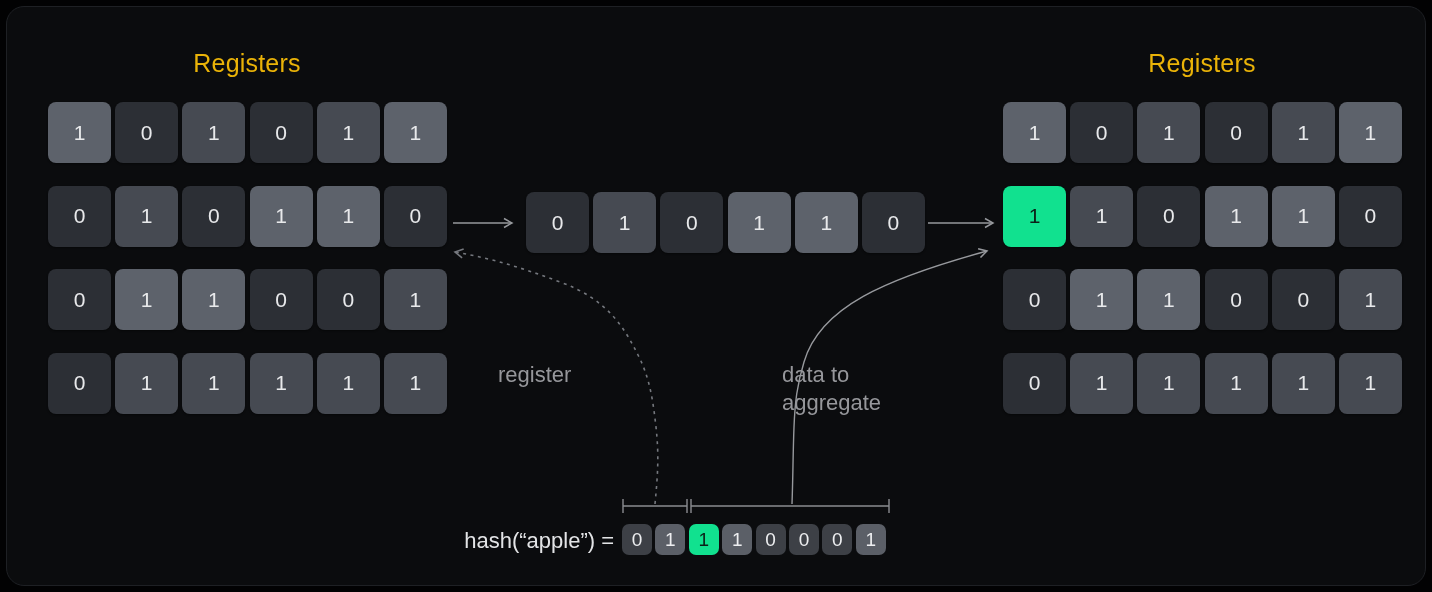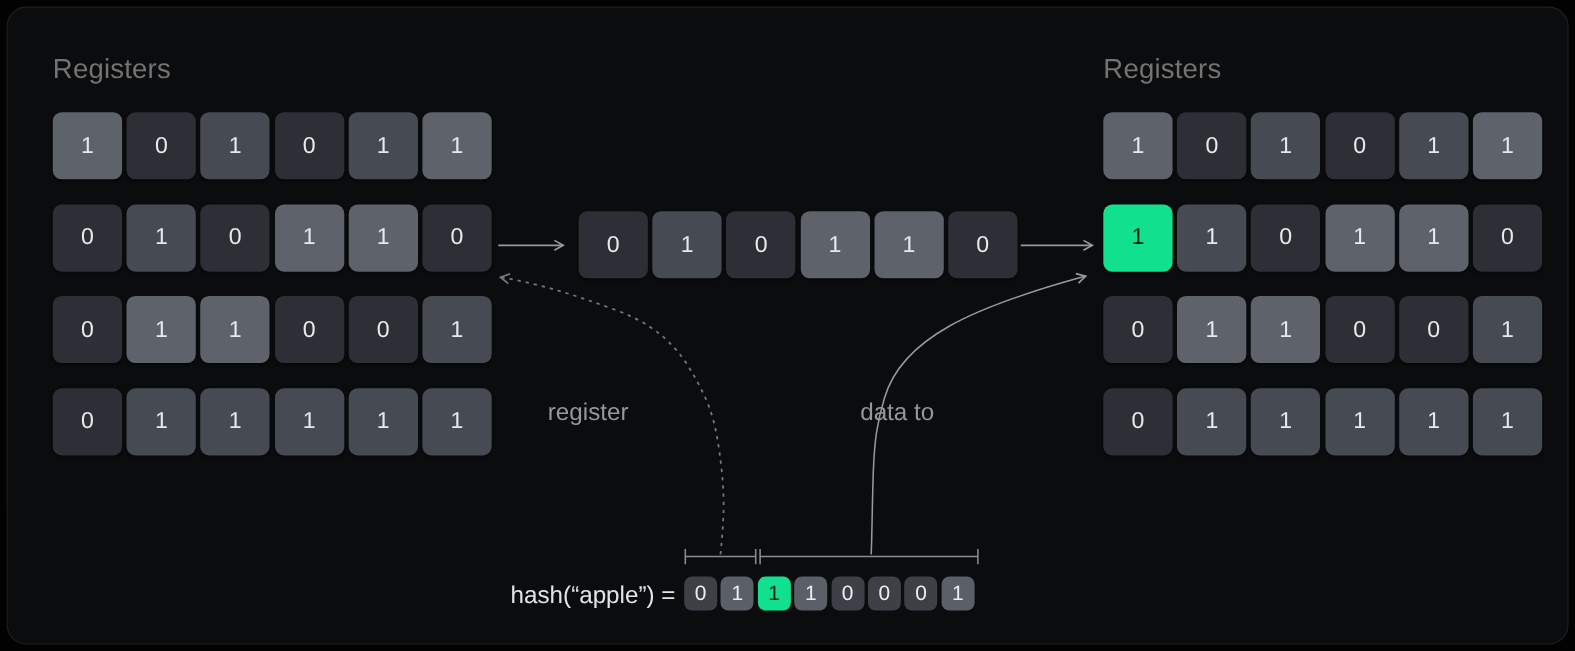--- a/index.html
+++ b/index.html
@@ -1,20 +1,20 @@
 <!DOCTYPE html>
 <html style="--c-dark: #2c2f35; --c-mid: #464a52; --c-light: #5d626b; --c-green: #11e18f; --h-zero: #3d4046; --h-one: #5b5f67; --arrow: #97999d; --dashed: #75787e; --bracket: #8a8c90;"><head>
 <meta charset="utf-8">
 <style>
   html,body{margin:0;padding:0;background:#020203;}
   .canvas{position:relative;width:1432px;height:592px;background:#020203;overflow:hidden;
           font-family:"Liberation Sans","DejaVu Sans",sans-serif;}
   .panel{position:absolute;left:6px;top:6px;width:1418px;height:578px;background:#0b0c0e;
          border:1px solid #1e2024;border-radius:18px;}
-  .title{position:absolute;font-size:25px;color:#737373;letter-spacing:.2px;}
+  .title{position:absolute;text-align:center;font-size:25px;color:#eab308;letter-spacing:.2px;}
   .title-left{left:41px;top:42px;width:398px;}
   .title-right{left:996px;top:42px;width:398px;}
   .grid{position:absolute;display:grid;grid-template-columns:repeat(6,63px);grid-auto-rows:61px;
         column-gap:4.2px;row-gap:22.6px;}
   #left-grid{left:41px;top:95px;}
   #right-grid{left:996px;top:95px;}
   .cell{border-radius:8px;display:flex;align-items:center;justify-content:center;
         font-size:21px;color:#e8e9eb;box-shadow:0 1px 2px rgba(0,0,0,.45);}
   .s-dark{background:var(--c-dark);}
   .s-mid{background:var(--c-mid);}
@@ -128,20 +128,21 @@
       <path class="curve-stroke" d="M 785 497 C 786 470 786 445 787 420 C 788 395 790 378 797 355 C 813 300 878 272 980 244" marker-end="url(#mk-solid)"></path>
       <path class="bracket-stroke" d="M 616 492 L 616 506 M 616 499 L 680 499 M 680 492 L 680 506"></path>
       <path class="bracket-stroke" d="M 684 492 L 684 506 M 684 499 L 882 499 M 882 492 L 882 506"></path>
     </svg>
 
     <div class="annot" id="label-register-index">
       <div>register</div>
     </div>
     <div class="annot" id="label-data-aggregate">
       <div>data to</div>
+      <div>aggregate</div>
     </div>
 
     <div class="hash-prefix">hash(“apple”) =</div>
     <div id="hash-bits">
         <div class="hbit h-zero">0</div>
         <div class="hbit h-one">1</div>
         <div class="hbit h-green">1</div>
         <div class="hbit h-one">1</div>
         <div class="hbit h-zero">0</div>
         <div class="hbit h-zero">0</div>

